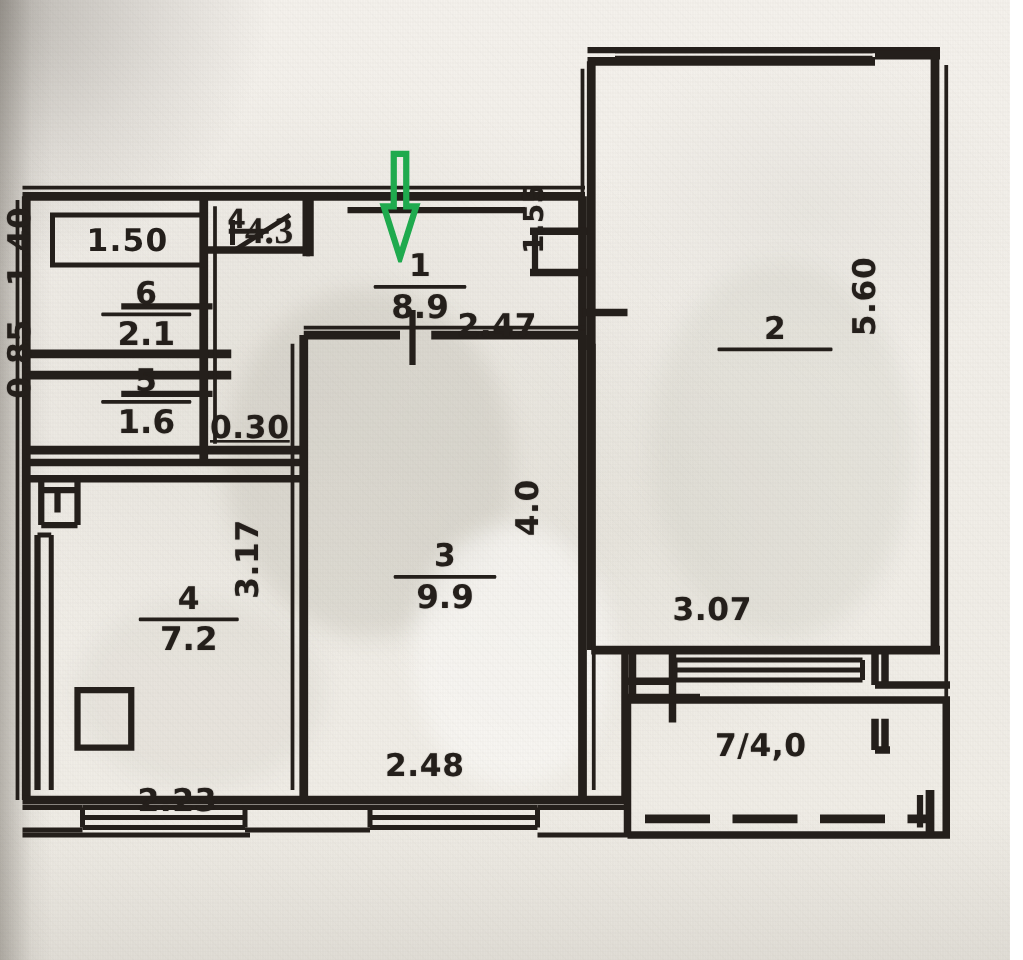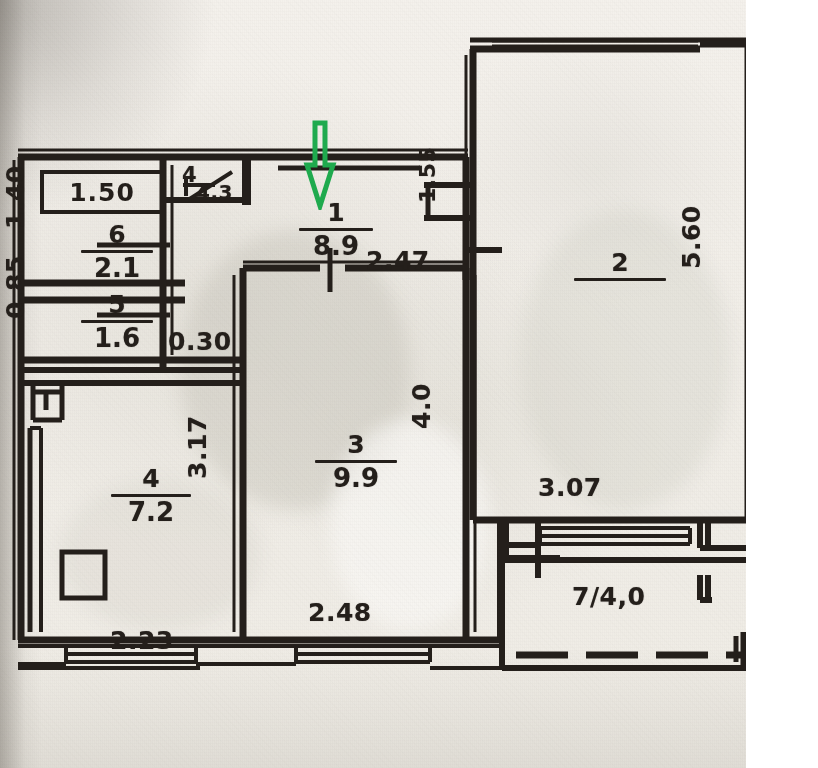--- a/index.html
+++ b/index.html
@@ -6,21 +6,21 @@
   html, body {
     margin: 0;
     padding: 0;
     background: #ffffff;
   }
   body {
     font-family: "Liberation Sans", sans-serif;
   }
   #plan-root {
     position: relative;
-    width: 746px;
+    width: 808px;
     height: 768px;
     overflow: hidden;
     background: #8b5cf6;
   }
 
   
   .paper-base {
     position: absolute;
     inset: 0;
     background:
@@ -301,24 +301,24 @@
     <path d="M12 3 L22 3 L22 45 L30 45 L17 86 L4 45 L12 45 Z" fill="none" stroke="#1faa4e" stroke-width="5" stroke-linejoin="miter"></path>
   </svg>
 
   <div class="niche-box" style="left:40px; top:170px; width:116px; height:36px;">
     <span>1.50</span>
   </div>
 
   <div class="lbl dim rot90" style="left:30px; top:200px; width:80px;">1.40</div>
   <div class="lbl dim rot90" style="left:30px; top:290px; width:80px;">0.85</div>
 
-  <div class="lbl dim" style="left:168px; top:327px;">0.30</div>
+  <div class="lbl dim" style="left:168px; top:327px;text-decoration:underline;">0.30</div>
 
   <div class="lbl roomnum" style="left:182px; top:163px; font-size:21px;">4</div>
-  <div class="lbl roomarea" style="left:196px; top:180px; font-size:20px;">4.3</div>
+  <div class="lbl roomarea" style="left:196px; top:168px; font-size:30px;font-family:Liberation Serif, serif;">4.3</div>
 
   <div class="roomtag" style="left:78px; top:222px; width:78px;">
     <span class="num">6</span>
     <span class="rule" style="width:72px;"></span>
     <span class="area">2.1</span>
   </div>
 
   <div class="roomtag" style="left:78px; top:292px; width:78px;">
     <span class="num">5</span>
     <span class="rule" style="width:72px;"></span>

